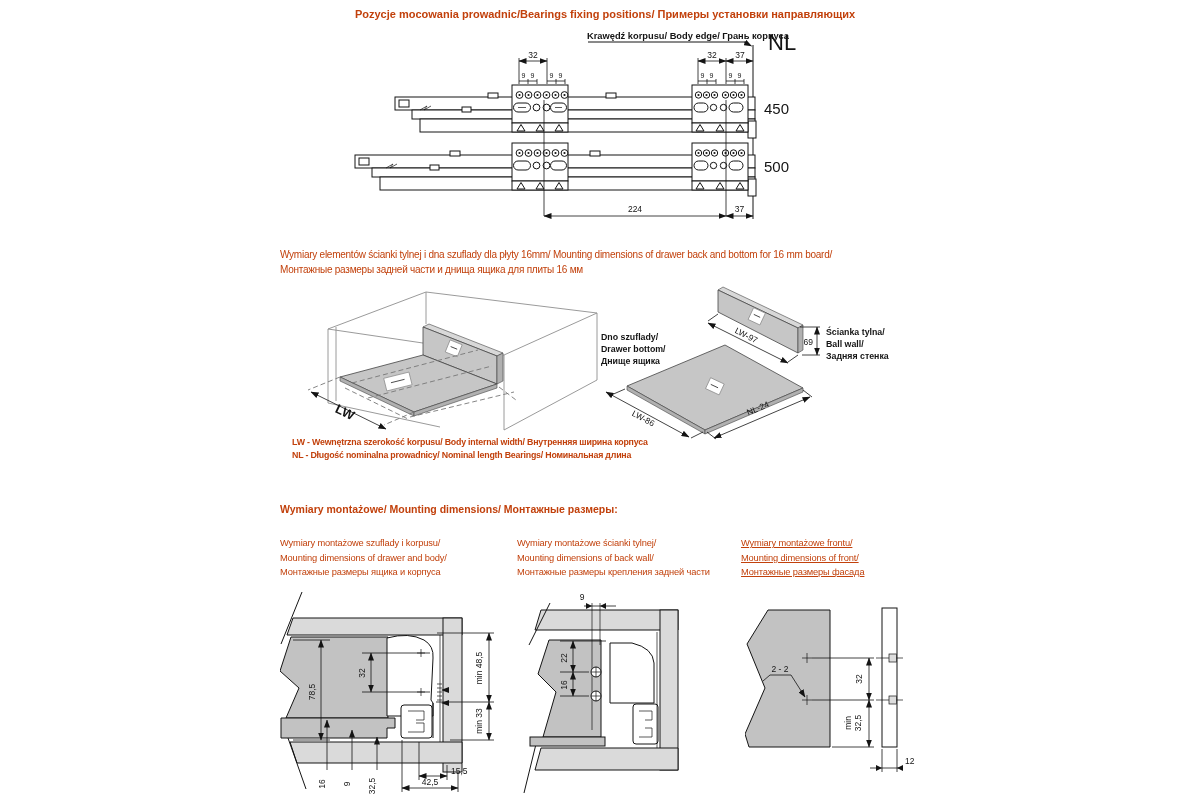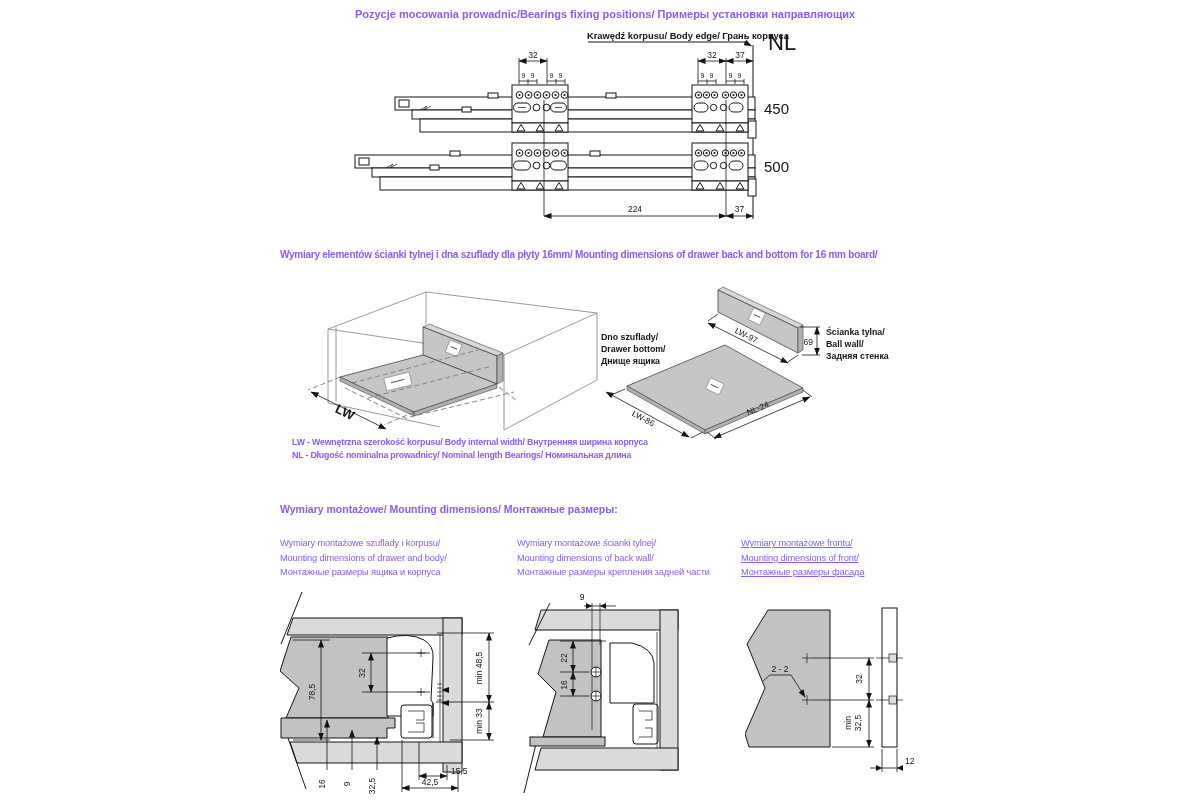--- a/index.html
+++ b/index.html
@@ -1,20 +1,20 @@
 <!DOCTYPE html>
 <html><head>
 <meta charset="utf-8">
 <style>
   html,body{margin:0;padding:0;background:#fff;}
   .page{position:relative;width:1200px;height:800px;background:#fff;
-        font-family:"Liberation Sans",sans-serif;color:#8b5cf6;overflow:hidden;}
+        font-family:"Liberation Sans",sans-serif;color:#c2410c;overflow:hidden;}
   .abs{position:absolute;}
   .h-top{left:290px;top:8px;width:630px;text-align:center;font-size:11px;font-weight:bold;}
-  .h-mid{left:280px;top:247px;font-size:10px;font-weight:bold;line-height:15px;letter-spacing:-0.25px;}
+  .h-mid{left:280px;top:247px;font-size:10px;font-weight:normal;line-height:15px;letter-spacing:-0.25px;}
   .legend{left:292px;top:436px;font-size:8.8px;font-weight:bold;line-height:12.5px;letter-spacing:-0.2px;}
   .h-bot{left:280px;top:503px;font-size:10.5px;font-weight:bold;}
   .colh{top:536px;font-size:9.3px;line-height:14.5px;letter-spacing:-0.15px;}
   svg text{font-family:"Liberation Sans",sans-serif;fill:#141414;}
   .dt{font-size:8.5px;}
   .dt7{font-size:7px;}
   .lbl{font-size:9.3px;font-weight:bold;}
   .lbl2{font-size:8.8px;font-weight:bold;}
   .big{font-size:15px;}
   .nl{font-size:22px;}
@@ -210,20 +210,21 @@
     <text class="dt" x="635" y="212" text-anchor="middle">224</text>
     <line class="dim dimA" x1="726" y1="216" x2="753" y2="216"></line>
     <text class="dt" x="739.5" y="212" text-anchor="middle">37</text>
 
     <text class="big" x="764" y="114">450</text>
     <text class="big" x="764" y="172">500</text>
   </svg>
 
   <div class="abs h-mid">
     <div>Wymiary elementów ścianki tylnej i dna szuflady dla płyty 16mm/ Mounting dimensions of drawer back and bottom for 16 mm board/</div>
+    <div>Монтажные размеры задней части и днища ящика для плиты 16 мм</div>
   </div>
 
   <svg class="abs" style="left:290px;top:283px" width="335" height="160" viewBox="290 283 335 160">
     <polygon class="wire" points="328,329 426,292 597,313 504,355"></polygon>
     <line class="wire" x1="328" y1="329" x2="328" y2="403"></line>
     <line class="wire" x1="336" y1="327" x2="336" y2="401"></line>
     <line class="wire" x1="597" y1="313" x2="597" y2="380"></line>
     <line class="wire" x1="504" y1="355" x2="504" y2="430"></line>
     <line class="wire" x1="426" y1="292" x2="426" y2="324"></line>
     <line class="wire" x1="328" y1="403" x2="440" y2="427"></line>

